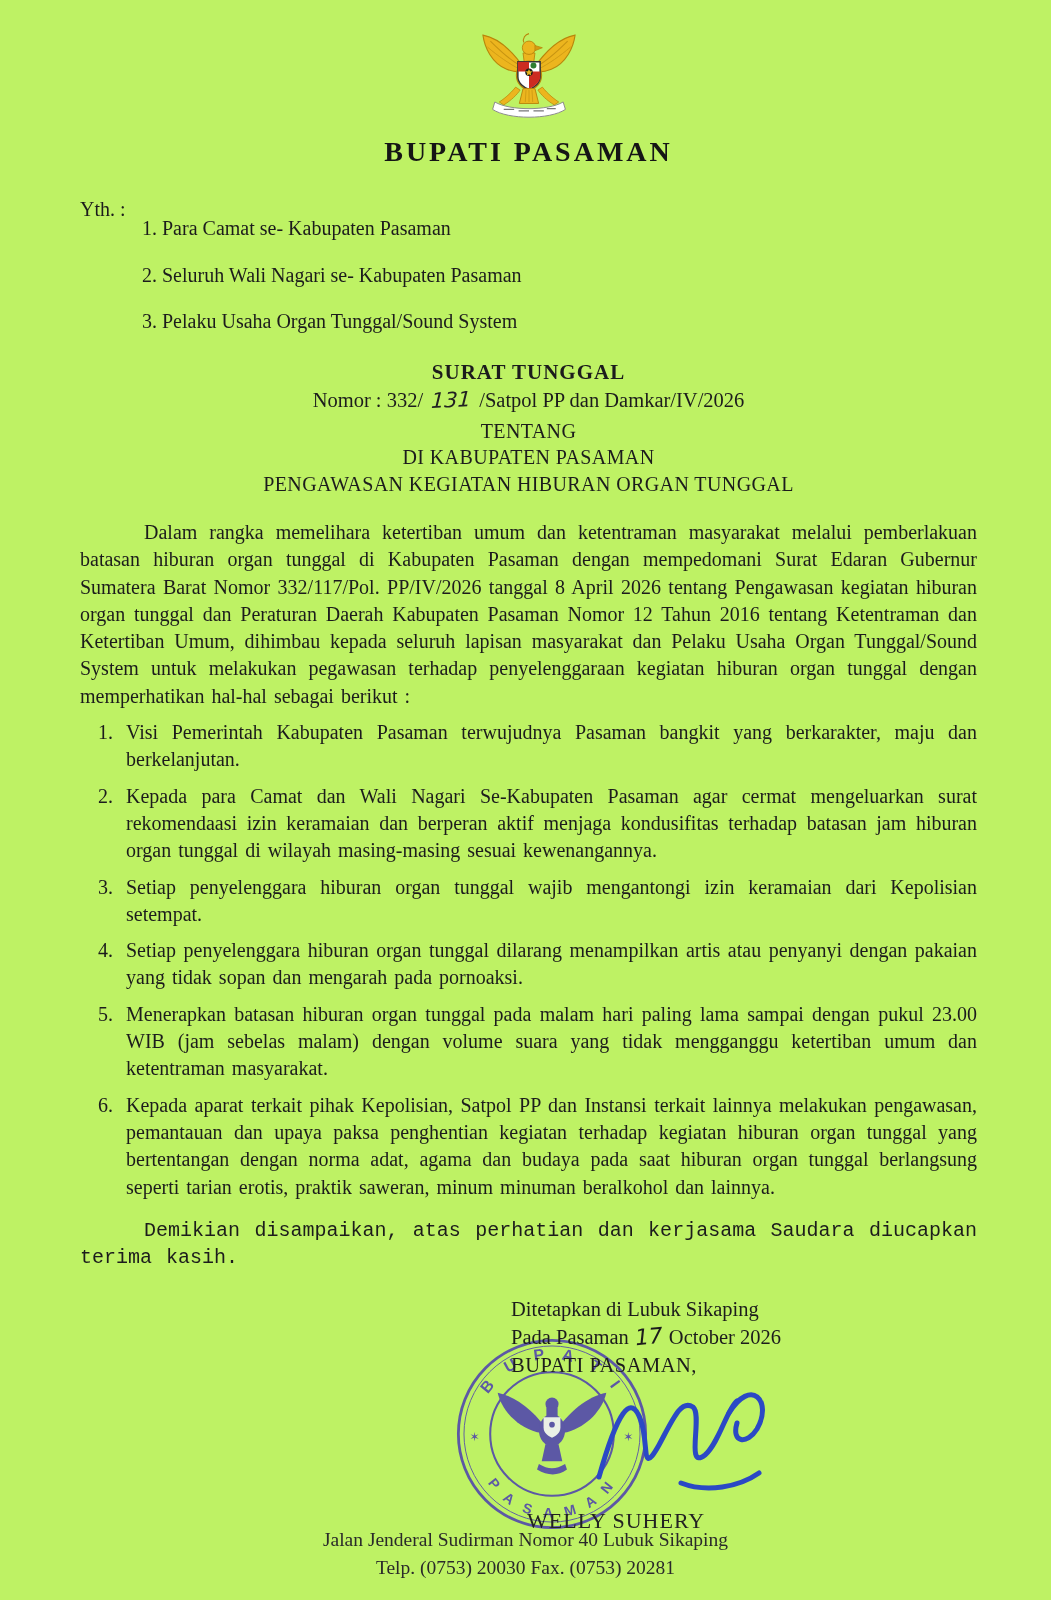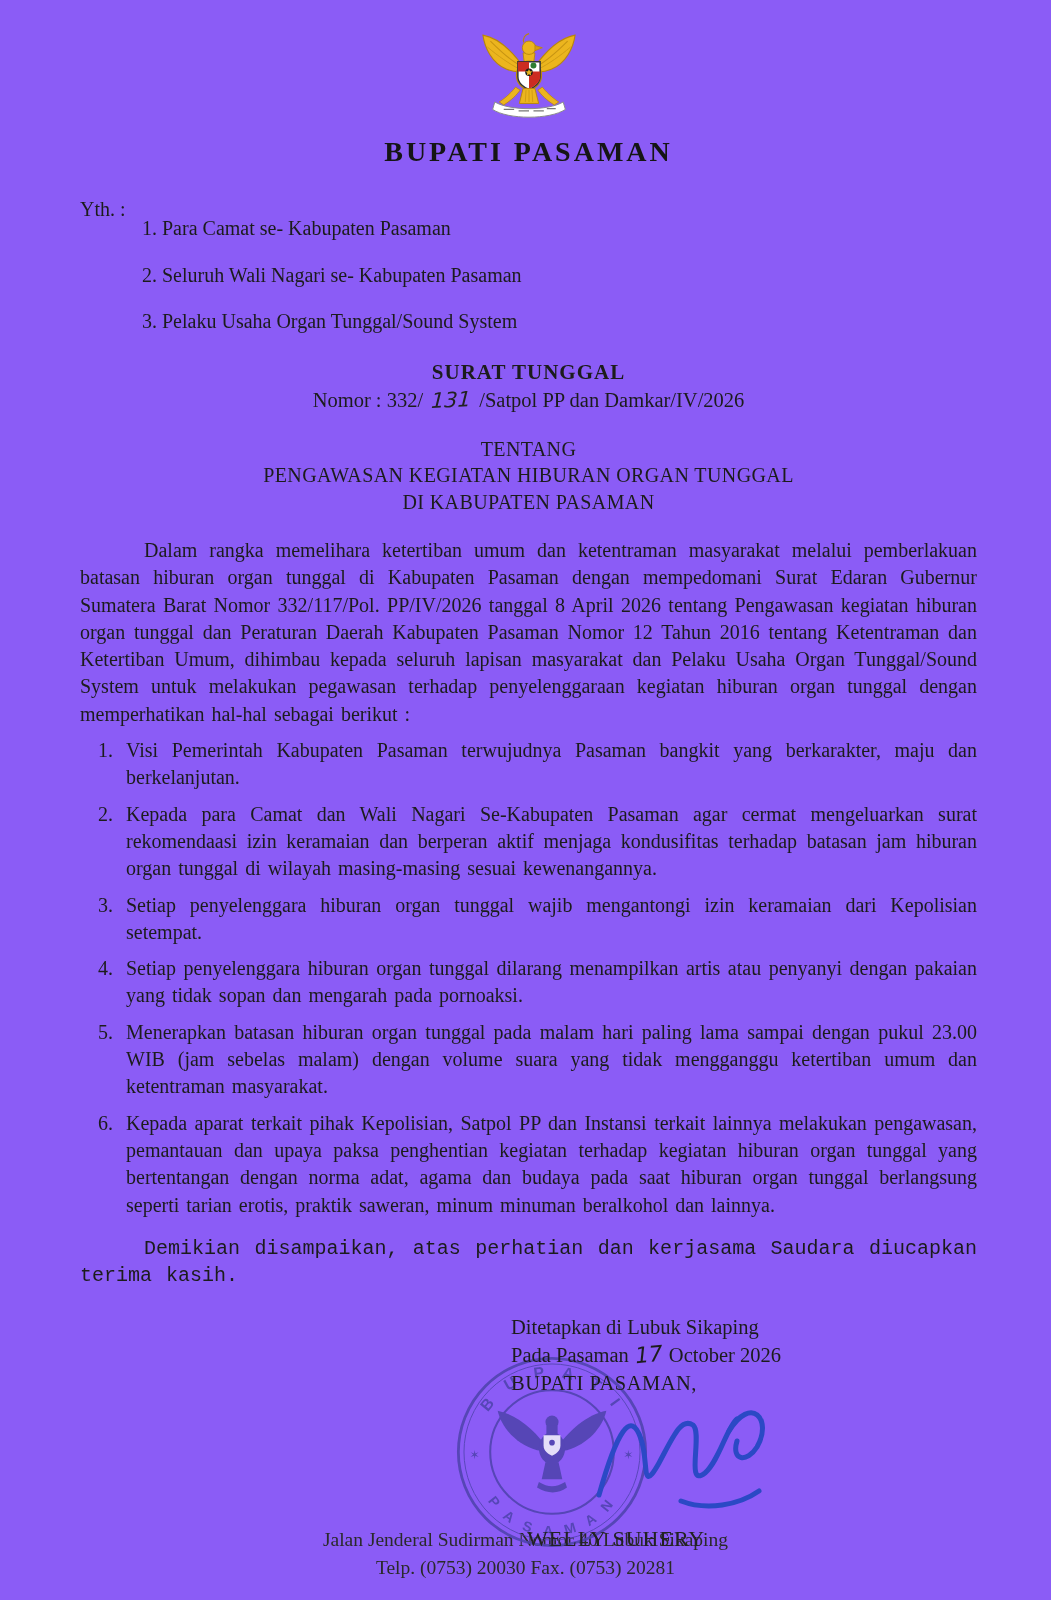--- a/index.html
+++ b/index.html
@@ -1,19 +1,19 @@
 <!DOCTYPE html>
 <html><head>
 <meta charset="utf-8">
 <style>
   * { margin:0; padding:0; box-sizing:border-box; }
   html,body { background:#e8e8e8; }
   .page {
     position:relative; width:1051px; height:1600px; margin:0 auto;
-    background:#8b5cf6; overflow:hidden;
+    background:#bef264; overflow:hidden;
     font-family:"Liberation Serif", serif; color:#1c1c1c;
   }
   .content { padding:0 74px 0 80px; }
 
   
   .emblem { display:block; margin:16px auto 4px; width:104px; height:114px; }
   .letterhead-title {
     text-align:center; font-size:28px; font-weight:700; letter-spacing:3px;
     margin-top:6px; color:#151515;
   }
@@ -22,21 +22,21 @@
   .addressee { display:flex; margin-top:28px; font-size:20px; line-height:27.5px; }
   .yth-label { width:62px; flex:0 0 62px; }
   .addr-items div { white-space:nowrap;margin-top:19px; }
 
   
   .subject { text-align:center; margin-top:24px; }
   .doc-type { font-size:21px; font-weight:700; letter-spacing:1px; }
   .number-line { font-size:20.5px; margin-top:3px; }
   .hw { font-family:"DejaVu Sans", sans-serif; font-style:italic; display:inline-block;
         transform:rotate(-3deg) skewX(-6deg); font-size:21px; padding:0 8px; color:#222; }
-  .tentang { margin-top:24px; font-size:20px; line-height:26.5px; letter-spacing:0.4px; }
+  .tentang { margin-top:6px; font-size:20px; line-height:26.5px; letter-spacing:0.4px; }
 
   
   .para { margin-top:22px; font-size:20px; line-height:27.3px; text-align:justify;
           text-indent:64px; word-spacing:2px; }
   ol.points { margin:9px 0 16px 6px; padding-left:34px; }
   ol.points li { font-size:20px; line-height:27.3px; text-align:justify; margin-bottom:9px;
                  padding-left:6px; word-spacing:2px; }
   .closing { margin-top:13px; font-size:20px; line-height:27.3px; text-align:justify;
              text-indent:64px; word-spacing:2px;font-family:Liberation Mono, monospace; }
 
@@ -103,22 +103,22 @@
           <div>2. Seluruh Wali Nagari se- Kabupaten Pasaman</div>
           <div>3. Pelaku Usaha Organ Tunggal/Sound System</div>
         </div>
     </div>
 
     <div class="subject">
       <div class="doc-type">SURAT TUNGGAL</div>
       <div class="number-line"><span>Nomor  : 332/</span><span class="hw">131</span><span>/Satpol PP dan Damkar/IV/2026</span></div>
       <div class="tentang">
         <div>TENTANG</div>
+        <div>DI KABUPATEN PASAMAN</div>
         <div>PENGAWASAN KEGIATAN HIBURAN ORGAN TUNGGAL</div>
-        <div>DI KABUPATEN PASAMAN</div>
       </div>
     </div>
 
     <div class="para">Dalam rangka memelihara ketertiban umum dan ketentraman masyarakat melalui pemberlakuan batasan hiburan organ tunggal di Kabupaten Pasaman dengan mempedomani Surat Edaran Gubernur Sumatera Barat Nomor 332/117/Pol. PP/IV/2026 tanggal 8 April 2026 tentang Pengawasan kegiatan hiburan organ tunggal dan Peraturan Daerah Kabupaten Pasaman Nomor 12 Tahun 2016 tentang Ketentraman dan Ketertiban Umum, dihimbau kepada seluruh lapisan masyarakat dan Pelaku Usaha Organ Tunggal/Sound System untuk melakukan pegawasan terhadap penyelenggaraan kegiatan hiburan organ tunggal dengan memperhatikan hal-hal sebagai berikut :</div>
 
     <ol class="points">
         <li>Visi Pemerintah Kabupaten Pasaman terwujudnya Pasaman bangkit yang berkarakter, maju dan berkelanjutan.</li>
         <li>Kepada para Camat dan Wali Nagari Se-Kabupaten Pasaman agar cermat mengeluarkan surat rekomendaasi izin keramaian dan berperan aktif menjaga kondusifitas terhadap batasan jam hiburan organ tunggal di wilayah masing-masing sesuai kewenangannya.</li>
         <li>Setiap penyelenggara hiburan organ tunggal wajib mengantongi izin keramaian dari Kepolisian setempat.</li>
         <li>Setiap penyelenggara hiburan organ tunggal dilarang menampilkan artis atau penyanyi dengan pakaian yang tidak sopan dan mengarah pada pornoaksi.</li>

